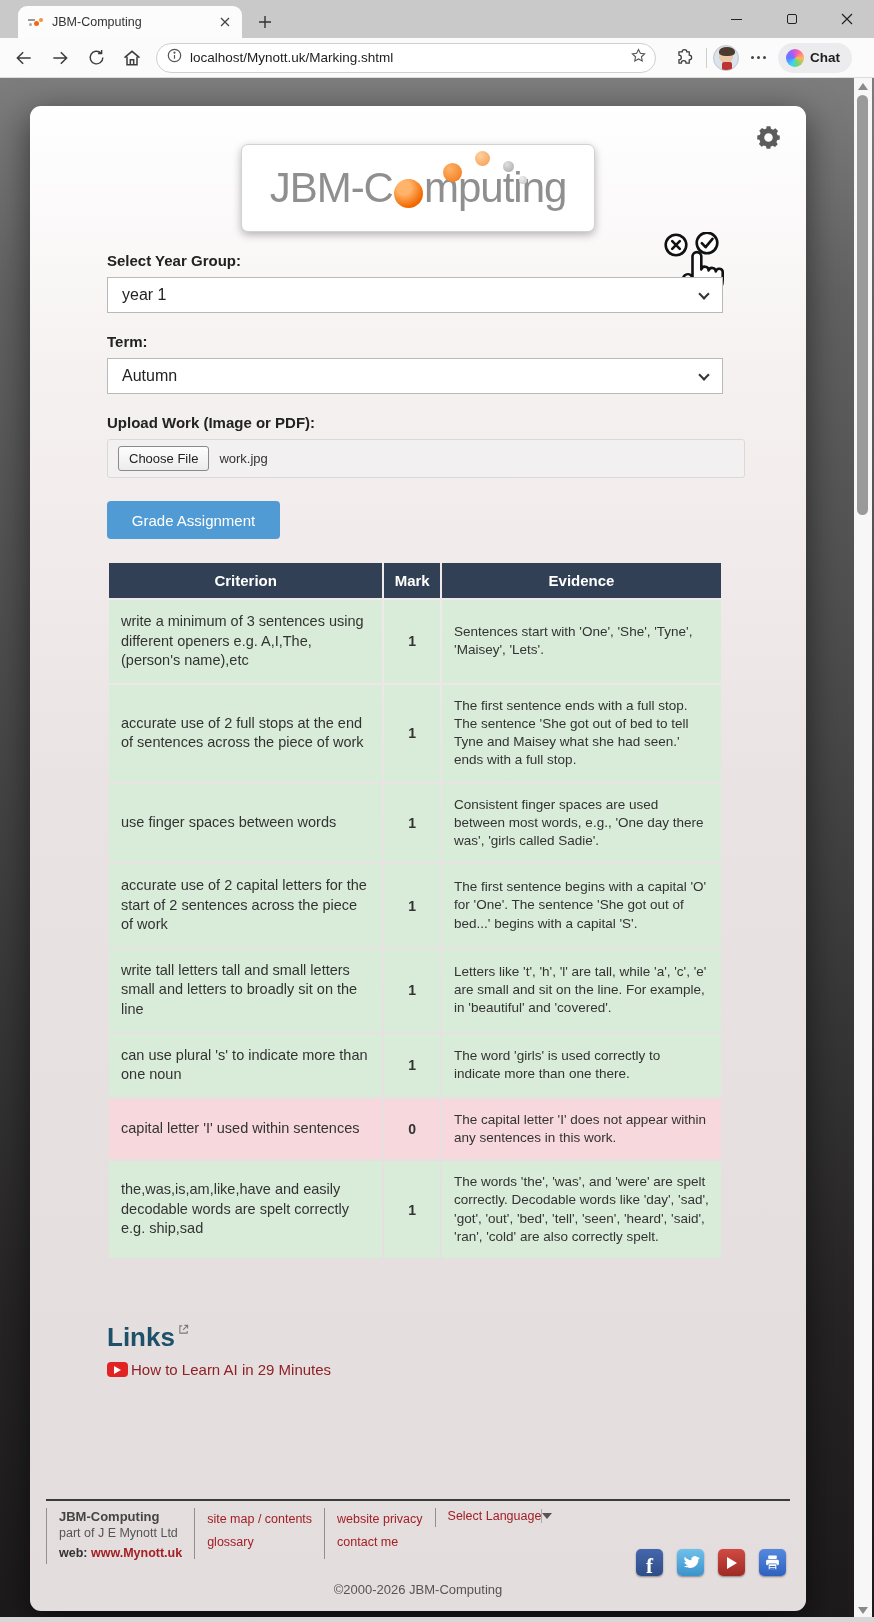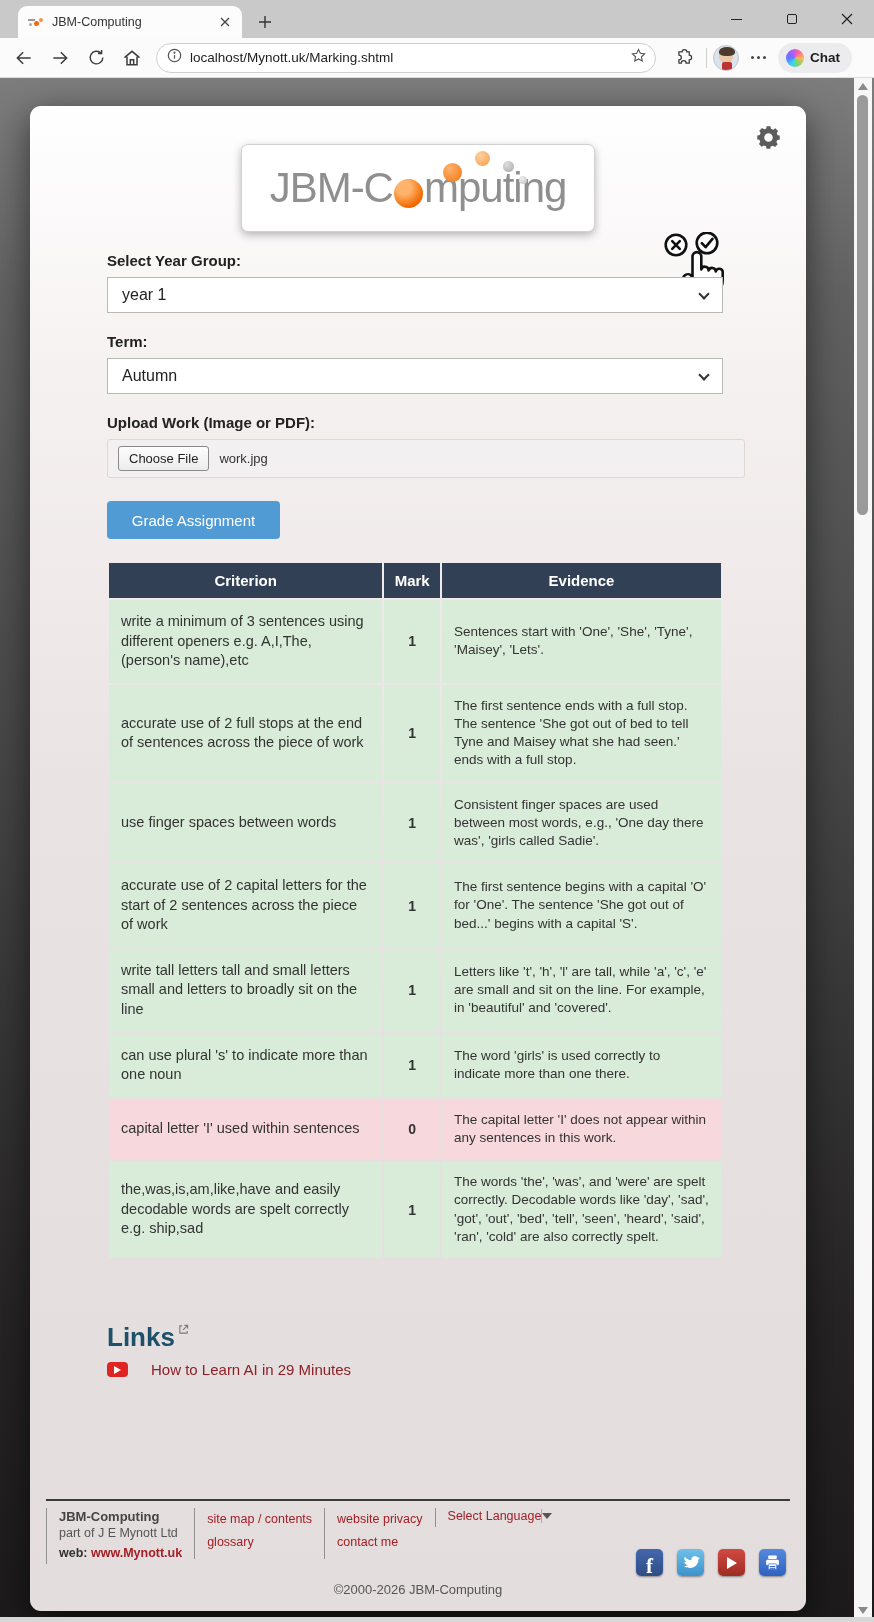--- a/index.html
+++ b/index.html
@@ -165,21 +165,21 @@
   }
   table.criteria th.th-mark { text-align: center; padding: 9px 6px; }
   table.criteria td { background: #d9ecd9; color: #333; vertical-align: middle; padding: 12px 12px; }
   td.td-criterion { width: 276px; font-size: 14.5px; line-height: 1.35; margin-left: 18px; }
   td.td-mark { width: 56px; text-align: center; font-size: 14px; font-weight: bold; }
   td.td-evidence { width: 284px; font-size: 13.5px; line-height: 1.35; }
   tr.fail td { background: #f7d9dd; }
 
   
   .links-head { margin-top: 62px; font-size: 26px; color: #1d5169; font-weight: bold; display: inline-flex; align-items: flex-start; gap: 3px; }
-  .yt-row { margin-top: 8px; display: flex; align-items: center; gap: 23px; }
+  .yt-row { margin-top: 8px; display: flex; align-items: center; gap: 3px; }
   .yt-badge { width: 21px; height: 15px; background: #e02424; border-radius: 4px; display: flex; align-items: center; justify-content: center; }
   .yt-badge i { width: 0; height: 0; border-top: 4px solid transparent; border-bottom: 4px solid transparent; border-left: 7px solid #fff; display: block; }
   .yt-link { font-size: 15px; color: #8e2027; text-decoration: none; }
 
   
   .footer { margin: auto 16px 14px; border-top: 2px solid #3a3a3a; padding-top: 7px; position: relative; }
   .footer-cols { display: flex; align-items: flex-start; }
   .fcol { border-left: 1px solid #909090; padding: 1px 12px 4px; }
   .fcol .fline { margin-bottom: 5px; }
   .f-company { font-size: 13px; font-weight: bold; color: #444; margin-bottom: 2px; }

